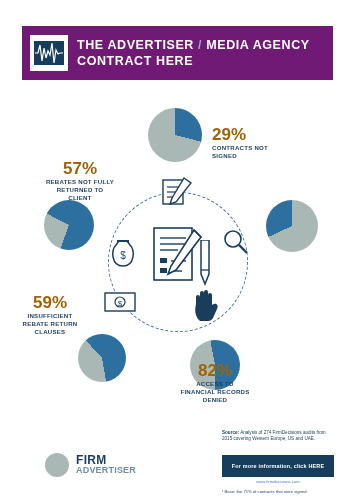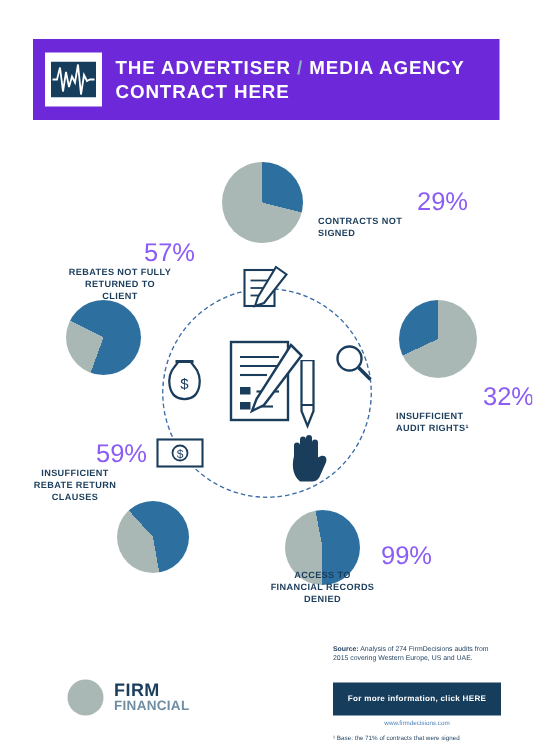--- a/index.html
+++ b/index.html
@@ -14,21 +14,21 @@
     width: 355px; height: 500px;
     background: #ffffff;
     overflow: hidden;
   }
 
   
   .header {
     position: absolute;
     left: 22px; top: 26px;
     width: 311px; height: 54px;
-    background: #6d28d9;
+    background: #701a75;
     display: flex;
     align-items: center;
   }
   .header-logo {
     width: 38px; height: 36px;
     margin-left: 8px;
     background: #ffffff;
     position: relative;
     flex: 0 0 auto;
   }
@@ -76,24 +76,23 @@
 
   
   .pie-wrap { position: absolute; }
   .pie {
     border-radius: 50%;
     position: relative;
   }
   .stat { position: absolute; }
   .stat-pct {
     font-size: 17px;
-    font-weight: normal;
-    color: #8b5cf6;
+    font-weight: bold;
+    color: #a16207;
     line-height: 18px;
-    text-align: right;
   }
   .stat-label {
     font-size: 6.1px;
     font-weight: bold;
     color: #1b3d5c;
     line-height: 8px;
     letter-spacing: 0.25px;
     text-transform: uppercase;
   }
   .ta-left { text-align: left; }
@@ -256,60 +255,55 @@
       <div class="stat-pct">57%</div>
       <div class="stat-label">REBATES NOT FULLY</div>
       <div class="stat-label">RETURNED TO</div>
       <div class="stat-label">CLIENT</div>
     </div>
 
     <div class="pie-wrap" style="left:266px; top:112px;">
       <div class="pie" style="width:52px;height:52px;
         background: conic-gradient(from 245deg, #2d6f9e 0deg 115.2deg, #a9b8b5 115.2deg 360deg);"></div>
     </div>
-    <div class="stat ta-left" style="left:264px; top:168px; width:92px;">
-      <div class="stat-pct">32%</div>
-      <div class="stat-label">INSUFFICIENT</div>
-      <div class="stat-label">AUDIT RIGHTS¹</div>
-    </div>
 
     <div class="pie-wrap" style="left:78px; top:246px;">
       <div class="pie" style="width:48px;height:48px;
         background: conic-gradient(from 170deg, #a9b8b5 0deg 147.6deg, #2d6f9e 147.6deg 360deg);"></div>
     </div>
     <div class="stat ta-center" style="left:2px; top:206px; width:96px;">
       <div class="stat-pct">59%</div>
       <div class="stat-label">INSUFFICIENT</div>
       <div class="stat-label">REBATE RETURN</div>
       <div class="stat-label">CLAUSES</div>
     </div>
 
     <div class="pie-wrap" style="left:190px; top:252px;">
       <div class="pie" style="width:50px;height:50px;
         background: conic-gradient(from 180deg, #a9b8b5 0deg 169.2deg, #2d6f9e 169.2deg 360deg);"></div>
     </div>
     <div class="stat ta-center" style="left:142px; top:274px; width:146px;">
-      <div class="stat-pct">99%</div>
+      <div class="stat-pct">82%</div>
       <div class="stat-label">ACCESS TO</div>
       <div class="stat-label">FINANCIAL RECORDS</div>
       <div class="stat-label">DENIED</div>
     </div>
 
   </div>
 
   <div class="footer-logo">
     <div class="fl-mark">
       <svg viewBox="0 0 26 26" width="26" height="26">
         <circle cx="13" cy="13" r="12" fill="#a9b8b5"></circle>
         <path d="M13 1 a12 12 0 0 1 0 24 a8 8 0 0 0 0 -24" fill="#1b3d5c"></path>
       </svg>
     </div>
     <div class="fl-text">
       <div class="fl-line1">FIRM</div>
-      <div class="fl-line2">FINANCIAL</div>
+      <div class="fl-line2">ADVERTISER</div>
     </div>
   </div>
 
   <div class="source">
     <b>Source:</b>
     <span>Analysis of 274 FirmDecisions audits from 2015 covering Western Europe, US and UAE.</span>
   </div>
 
   <div class="cta">
     <span>For more information, click HERE</span>

